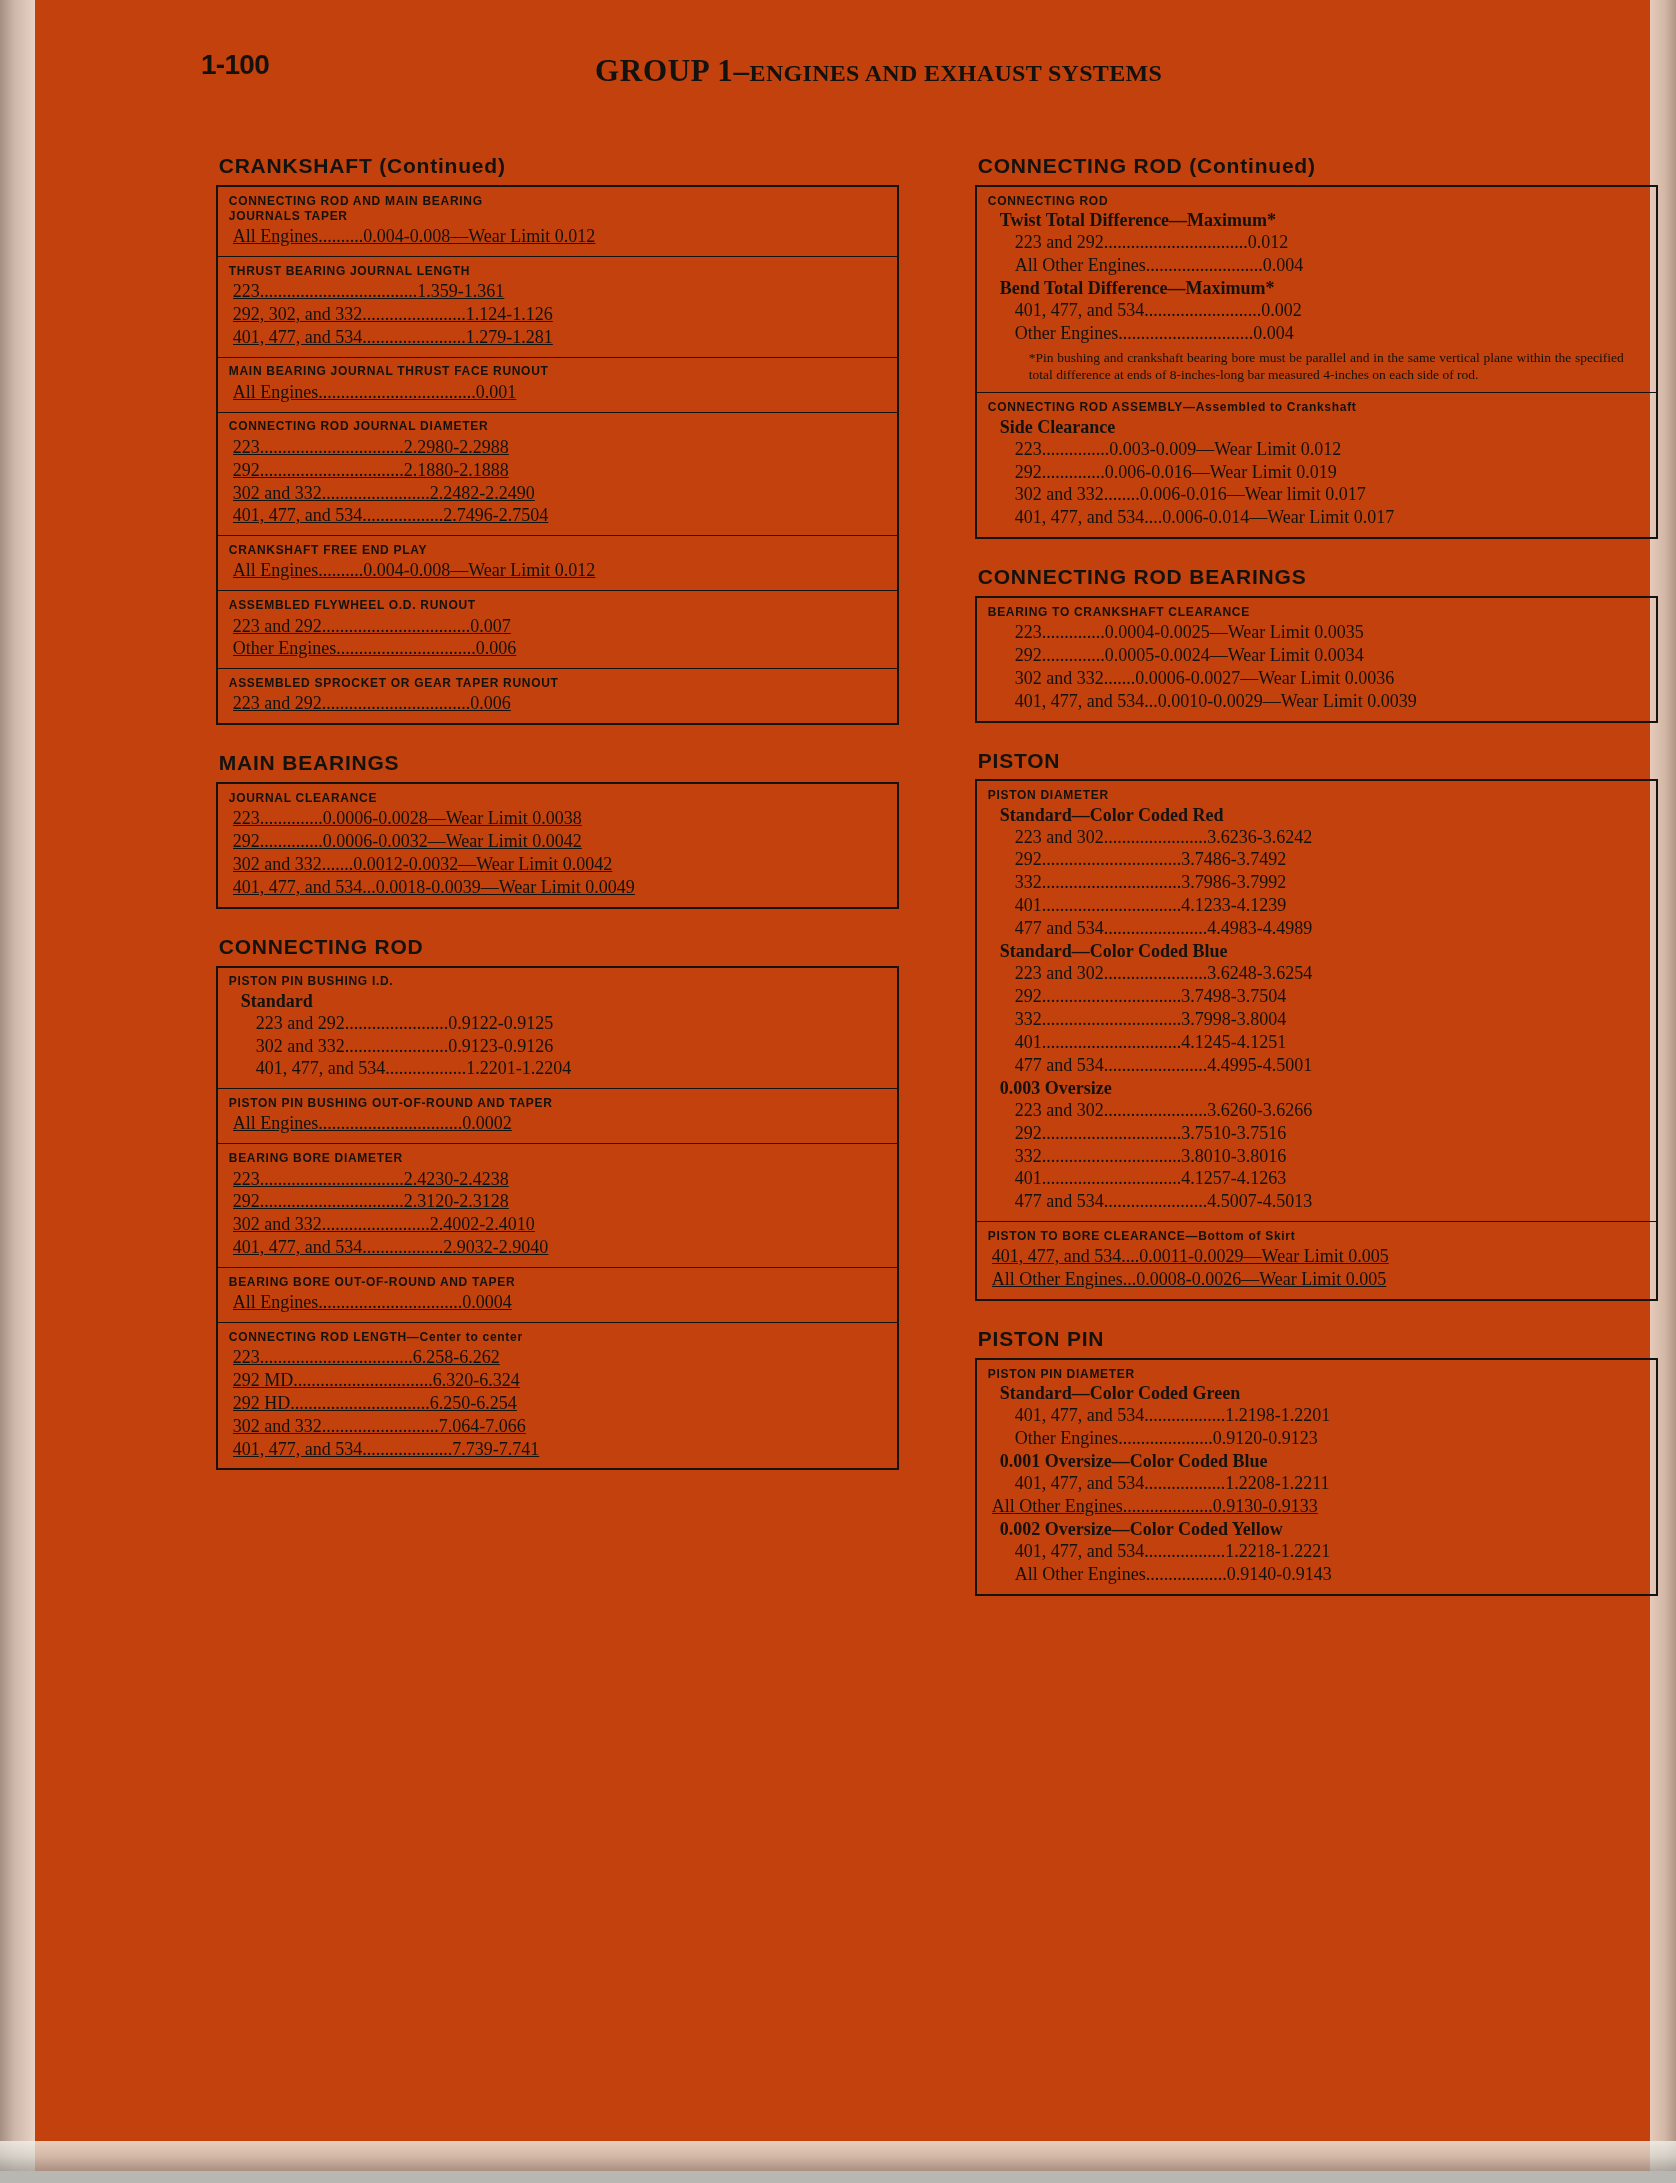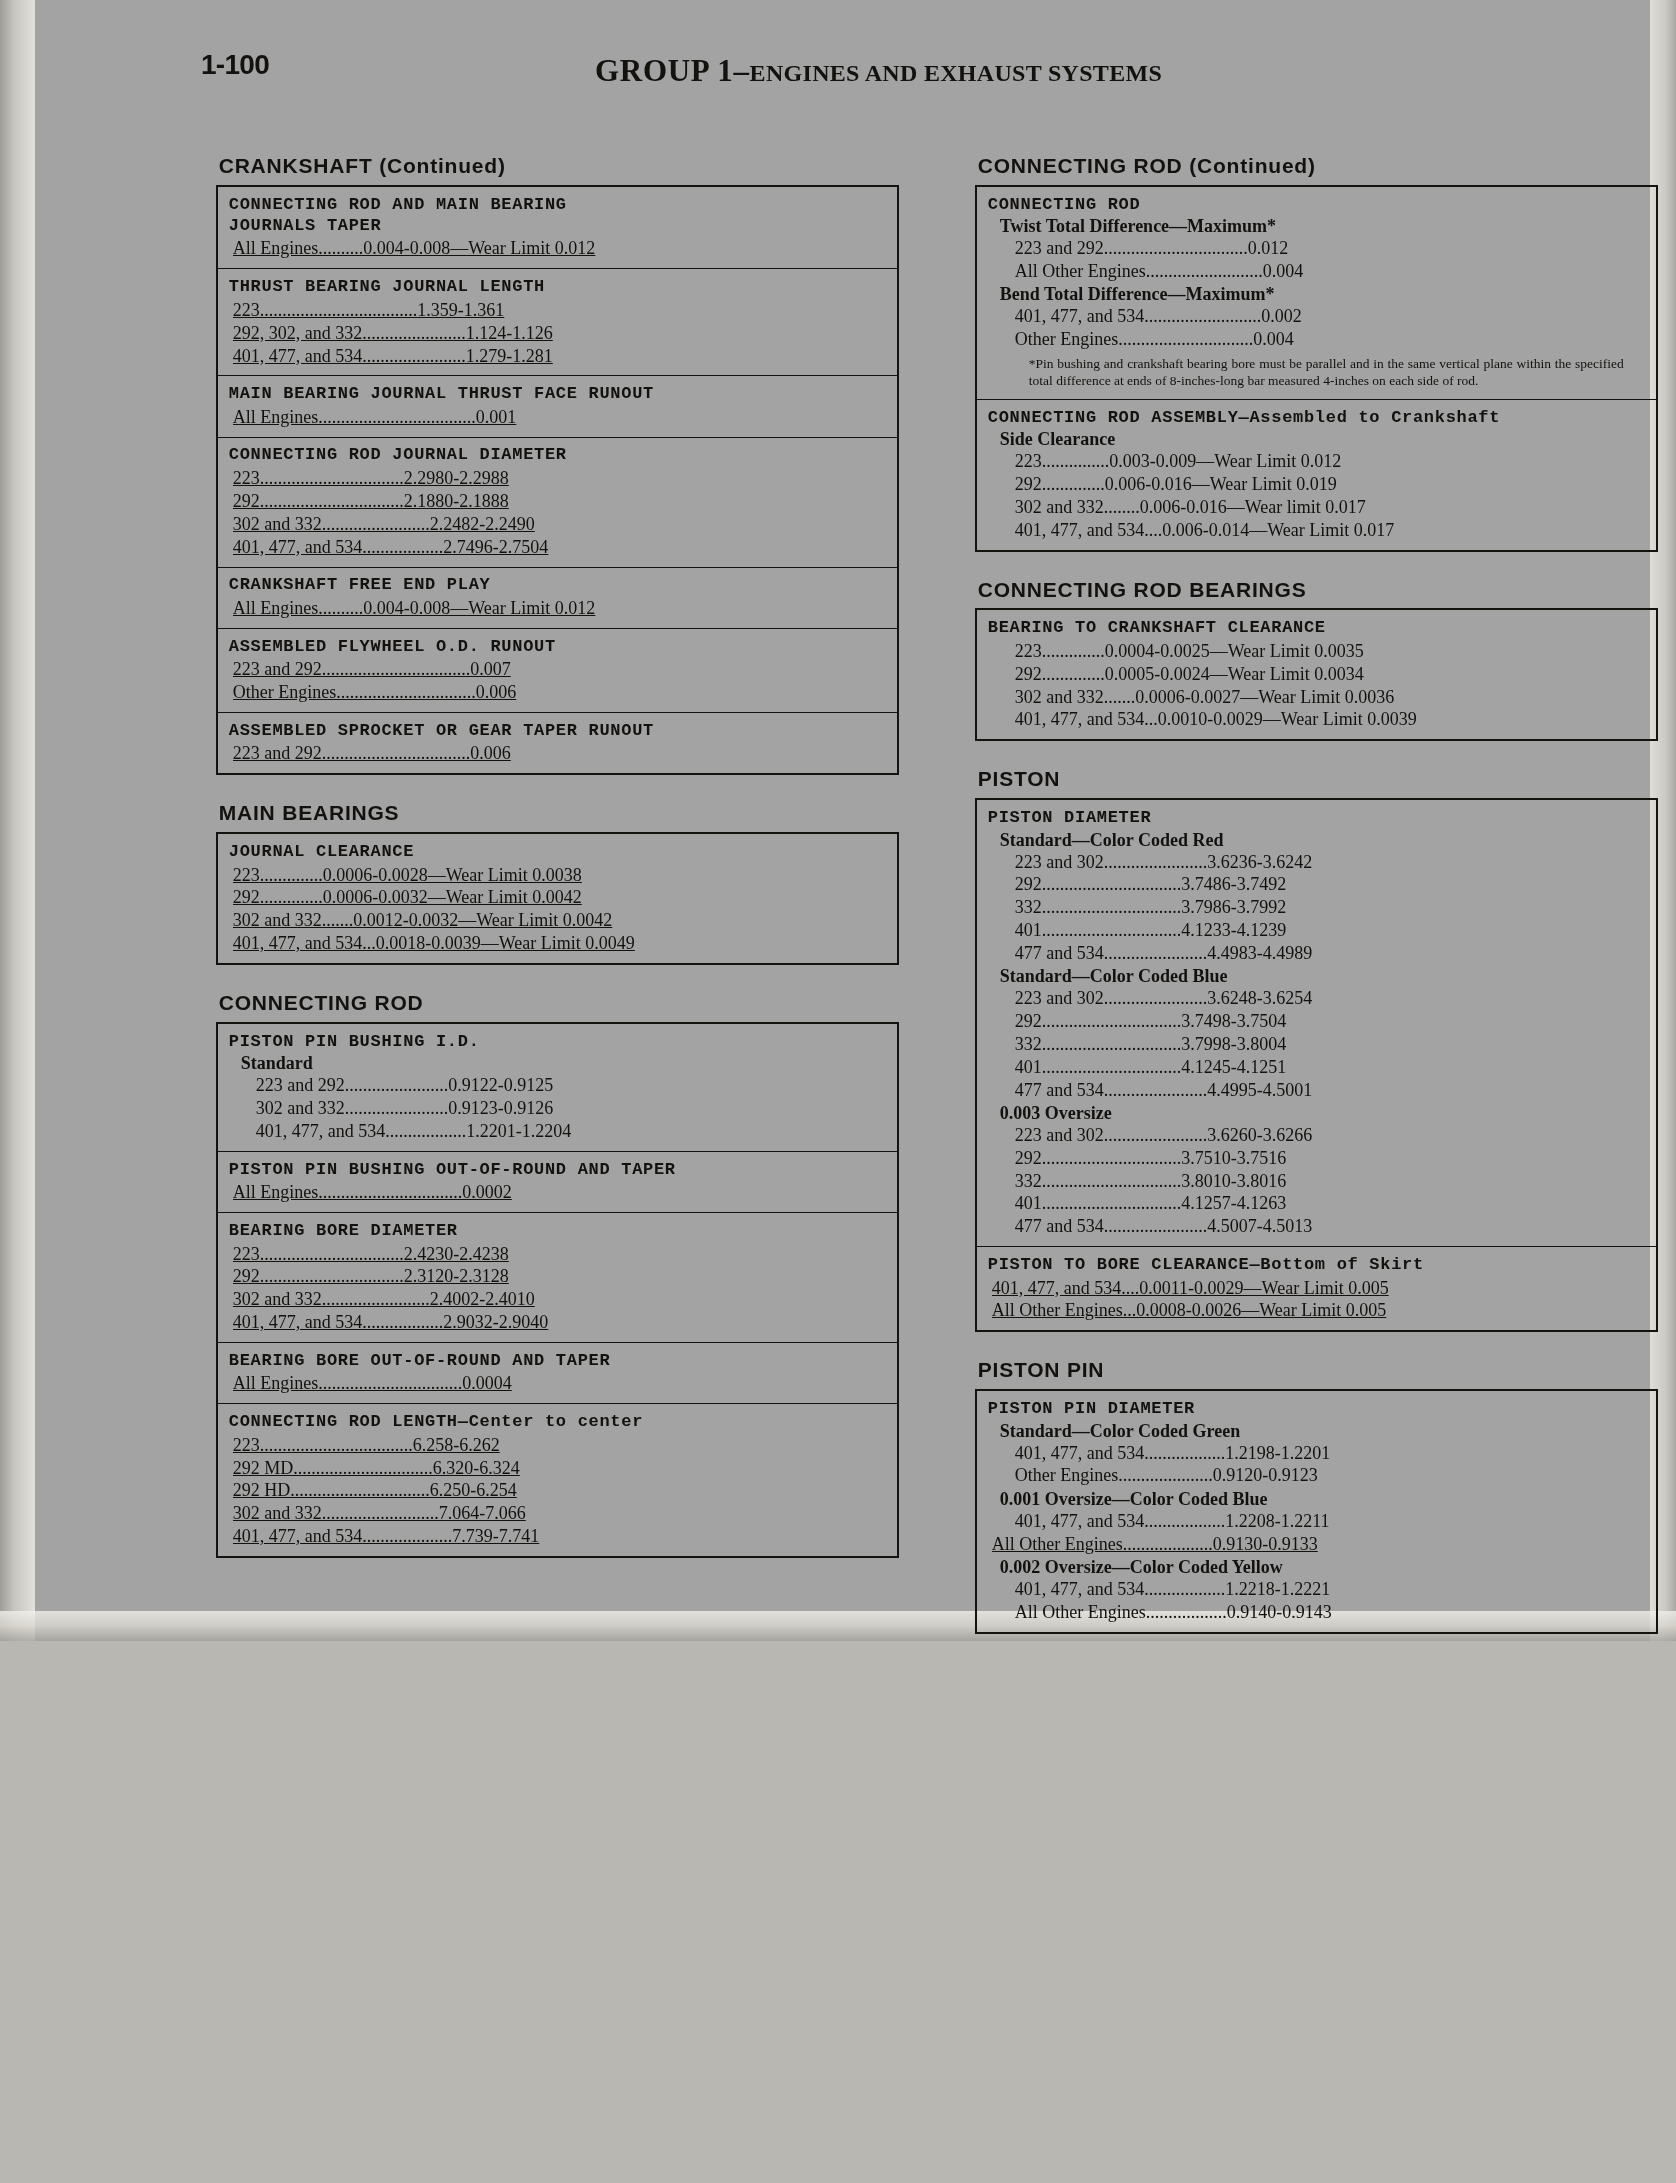--- a/index.html
+++ b/index.html
@@ -2,22 +2,22 @@
 <html style="font-size:10.8px"><head>
 <meta charset="utf-8">
 <style>
   html, body {
     margin: 0;
     padding: 0;
     background: #b9b7b2;
   }
   .page {
     width: 1677px;
-    height: 1641px;
-    background: #a3a3a3;
+    height: 2171px;
+    background: #c2410c;
     position: relative;
     overflow: hidden;
     font-family: "Liberation Serif", serif;
     color: #14120f;
     box-sizing: border-box;
   }
   .paper-edge-left {
     position: absolute;
     left: 0; top: 0;
     width: 35px; height: 100%;
@@ -92,23 +92,23 @@
     margin-bottom: 6.8px;
     background: transparent;
   }
   .blk {
     padding: 6.8px 10.8px 8px 10.8px;
     border-bottom: 1.4px solid #15130f;
   }
   .blk:last-child { border-bottom: none; }
 
   .blk-title {
-    font-family: Liberation Mono, monospace;
-    font-weight: bold;
-    font-size: 17px;
+    font-family: Liberation Sans, sans-serif;
+    font-weight: bold;
+    font-size: 12px;
     letter-spacing: 0.7px;
     margin-bottom: 1.4px;
     line-height: 1.25;
   }
 
   .sub {
     font-size: 18px;
     font-weight: bold;
     margin: 1.4px 0 0 12px;
     font-family: "Liberation Serif", serif;

